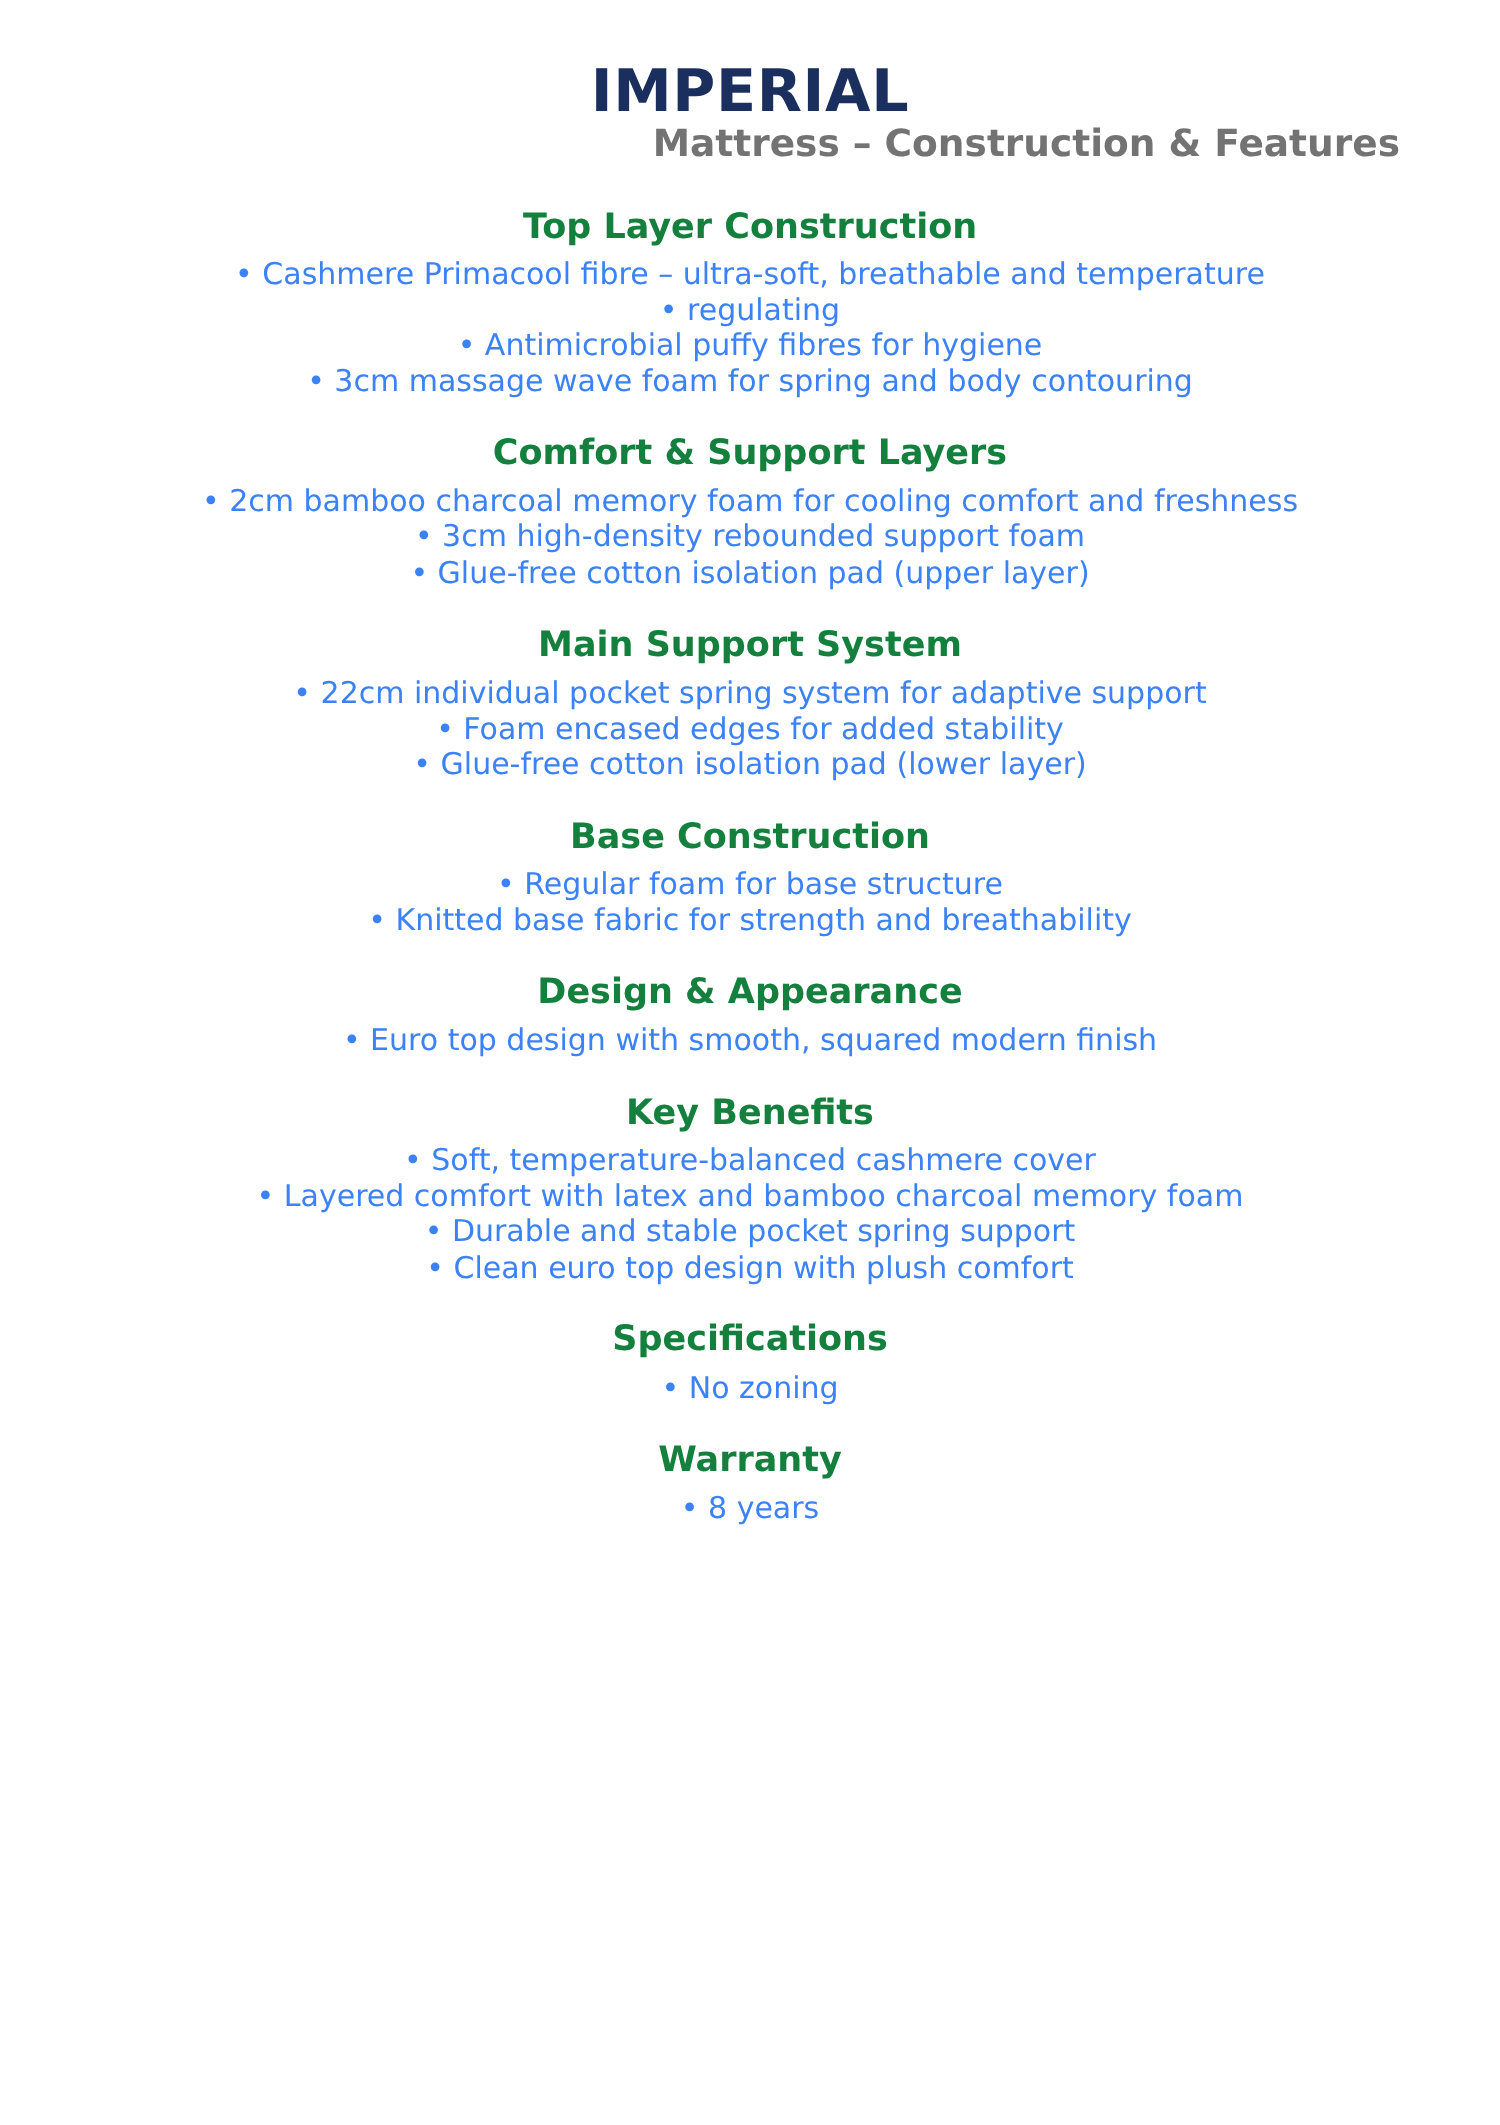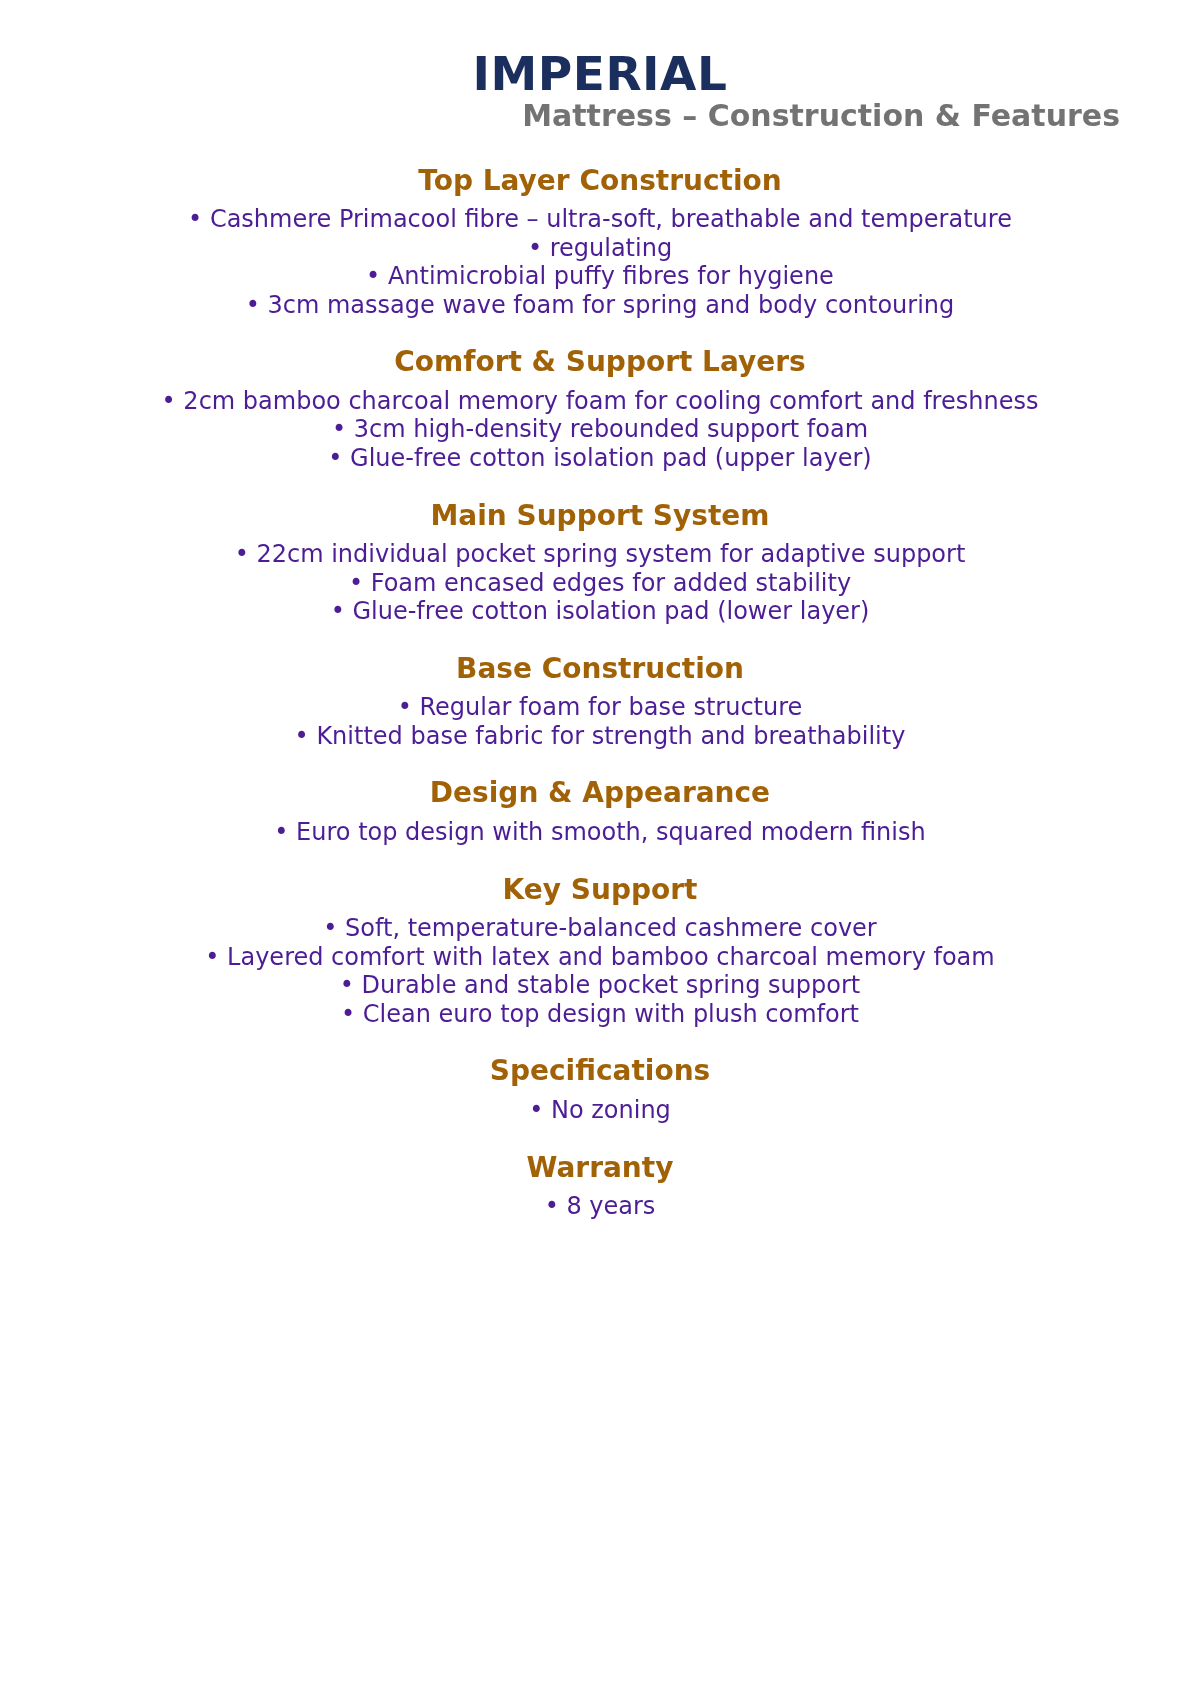--- a/index.html
+++ b/index.html
@@ -38,33 +38,33 @@
     margin: 2px 0 0 0;
     line-height: 1.15;
   }
   .section {
     margin-top: 26px;
   }
   .section-title {
     text-align: center;
     font-size: 28px;
     font-weight: bold;
-    color: #a16207;
+    color: #15803d;
     line-height: 1.2;
     margin-bottom: 8px;
   }
   .bullets {
     margin: 0;
     padding: 0;
     list-style: none;
   }
   .bullets li {
     text-align: center;
     font-size: 24px;
-    color: #4c1d95;
+    color: #3b82f6;
     line-height: 1.19;
     margin: 0;
     padding: 0;
   }
   .sec-top { margin-top: 30px; }
 </style>
 </head>
 <body>
 
 <div class="page">
@@ -109,21 +109,21 @@
   </div>
 
   <div class="section">
     <div class="section-title">Design &amp; Appearance</div>
     <ul class="bullets">
       <li>• Euro top design with smooth, squared modern finish</li>
     </ul>
   </div>
 
   <div class="section">
-    <div class="section-title">Key Support</div>
+    <div class="section-title">Key Benefits</div>
     <ul class="bullets">
       <li>• Soft, temperature-balanced cashmere cover</li>
       <li>• Layered comfort with latex and bamboo charcoal memory foam</li>
       <li>• Durable and stable pocket spring support</li>
       <li>• Clean euro top design with plush comfort</li>
     </ul>
   </div>
 
   <div class="section">
     <div class="section-title">Specifications</div>

